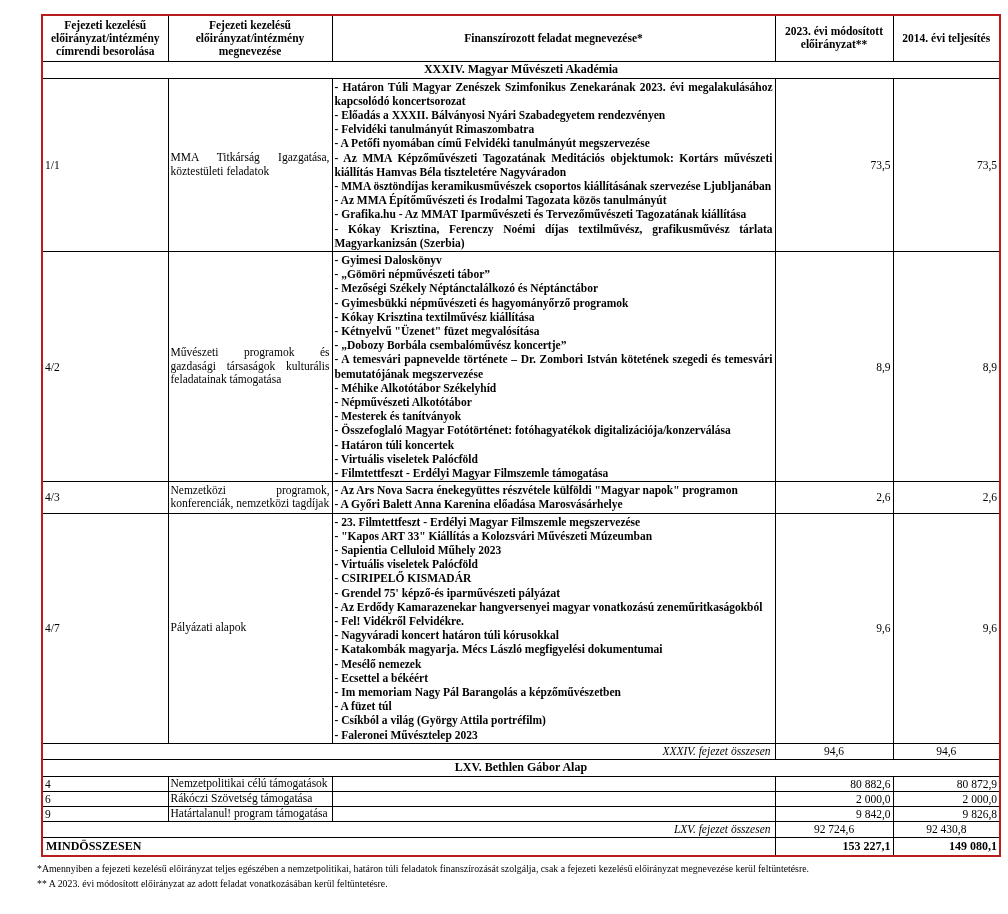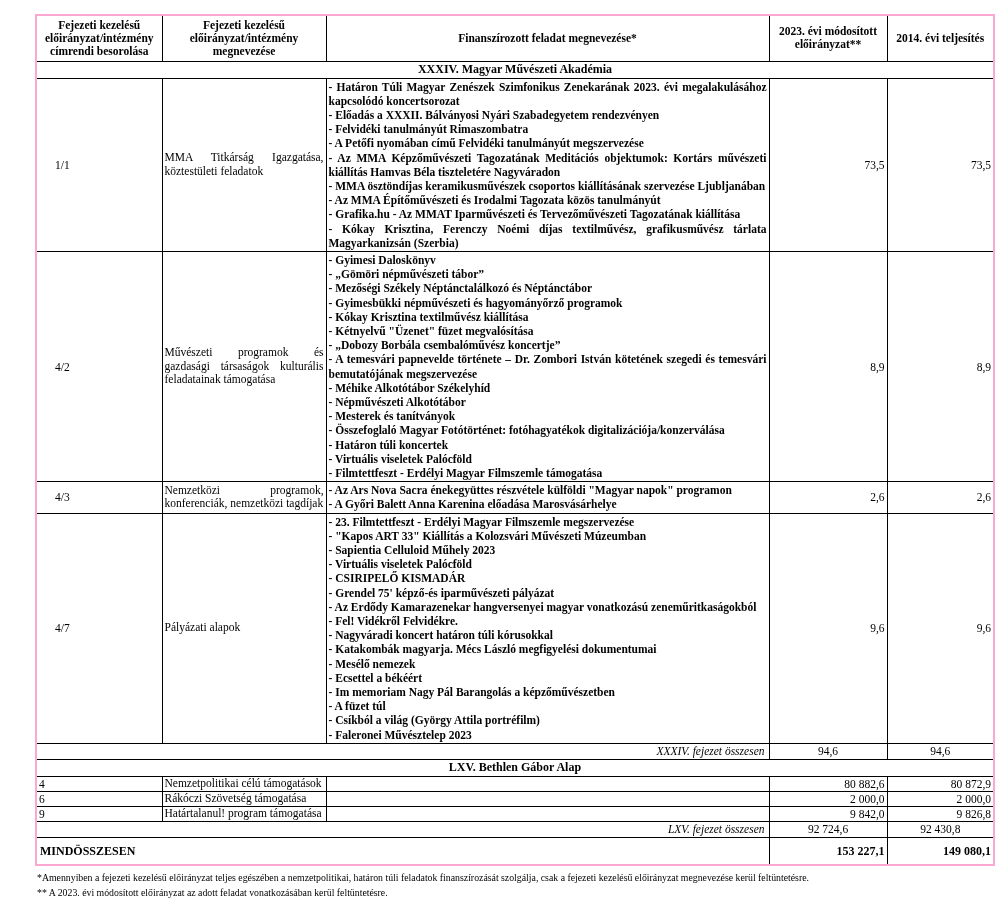--- a/index.html
+++ b/index.html
@@ -7,36 +7,37 @@
     width:1008px; height:914px; overflow:hidden;
     font-family:"Liberation Serif","DejaVu Serif",serif;
     color:#000;
     -webkit-font-smoothing:antialiased;
   }
   .page { padding:14px 0 0 35px; }
   table.budget {
     border-collapse:collapse;
     width:958px;
     table-layout:fixed;
-    border:2px solid #f9a8d4;
+    border:2px solid #b91c1c;
+    margin-left:6px;
   }
   th, td { border:1px solid #000; background:#fff; }
   thead tr { height:46px; }
   th {
     font-weight:bold; font-size:11.5px; line-height:13px;
     text-align:center; vertical-align:middle; padding:2px;
     overflow-wrap:break-word;
   }
   tr.section-row { height:17px; }
   tr.section-row td {
     font-weight:bold; font-size:12px; line-height:13px;
     text-align:center; padding:1px 3px; vertical-align:middle;
   }
   td.c-code {
-    font-size:11.5px; padding:1px 18px; vertical-align:middle; text-align:left;
+    font-size:11.5px; padding:1px 2px; vertical-align:middle; text-align:left;
   }
   td.c-name {
     font-size:11.5px; line-height:13.5px; padding:1px 2px;
     vertical-align:middle; text-align:justify; text-justify:inter-word;
   }
   td.c-tasks {
     font-size:11.5px; line-height:14.2px; padding:1px 2px;
     vertical-align:top;
   }
   .task { text-align:justify; text-justify:inter-word;font-weight:bold; }
@@ -48,21 +49,21 @@
   tr.plain-row td.c-name { text-align:left; line-height:13px; white-space:nowrap; overflow:hidden; }
   tr.total-row { height:16px; }
   td.total-label {
     font-style:italic; font-size:11.5px; text-align:right;
     padding:1px 4px; vertical-align:middle;
   }
   td.total-num {
     font-size:11.5px; text-align:center;
     vertical-align:middle; padding:0 2px;
   }
-  tr.grand-row { height:28px; }
+  tr.grand-row { height:18px; }
   td.grand-label {
     font-weight:bold; font-size:12px; text-align:left;
     padding:1px 3px; vertical-align:middle;
   }
   td.grand-num {
     font-weight:bold; font-size:12px; text-align:right;
     vertical-align:middle; padding:0 2px;
   }
   .footnotes { margin:4px 0 0 2px; }
   .footnote { font-size:9.8px; line-height:15px; color:#000; }

